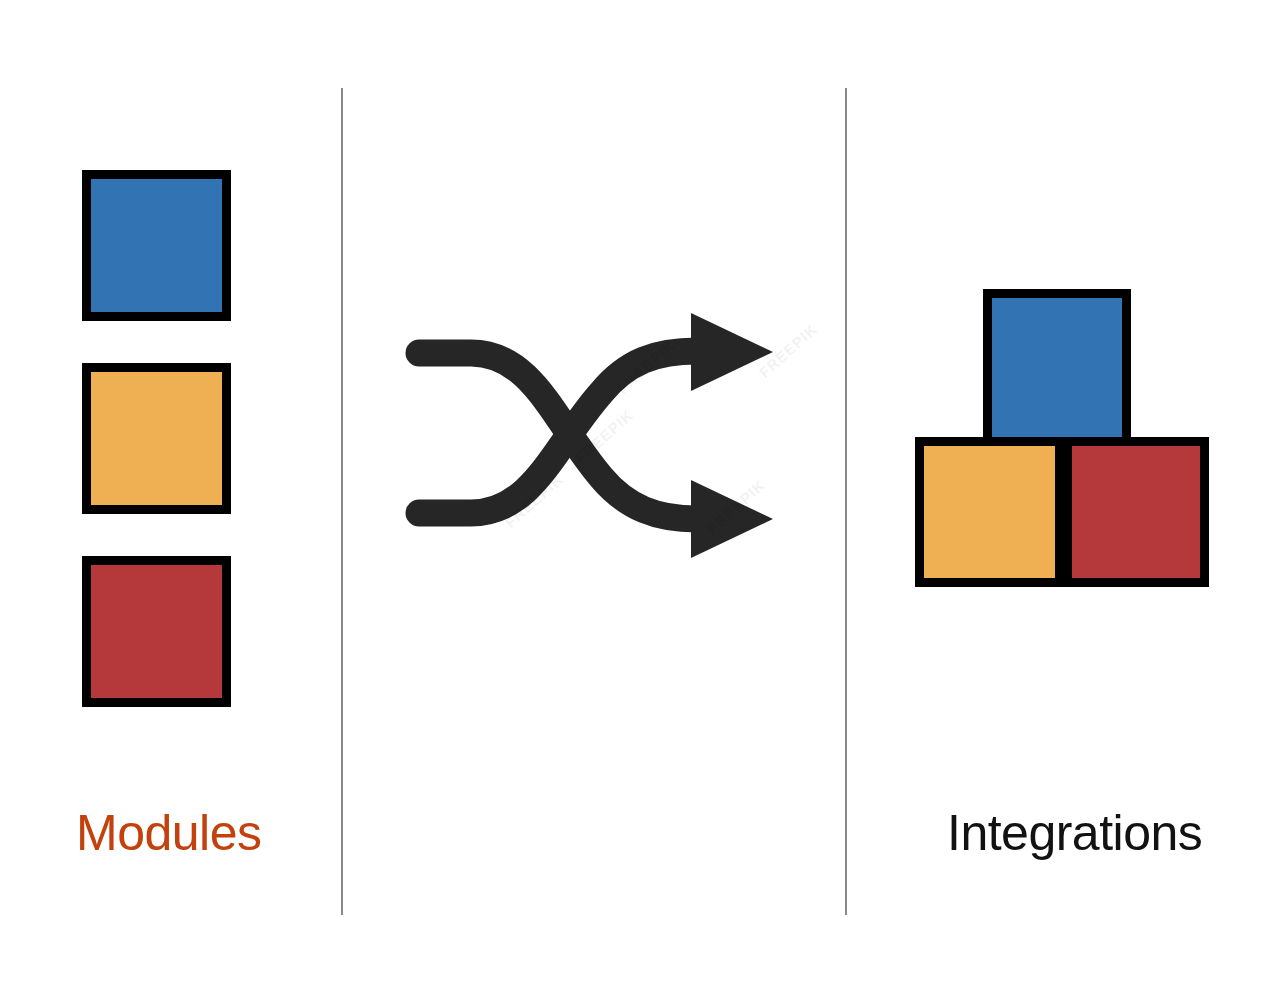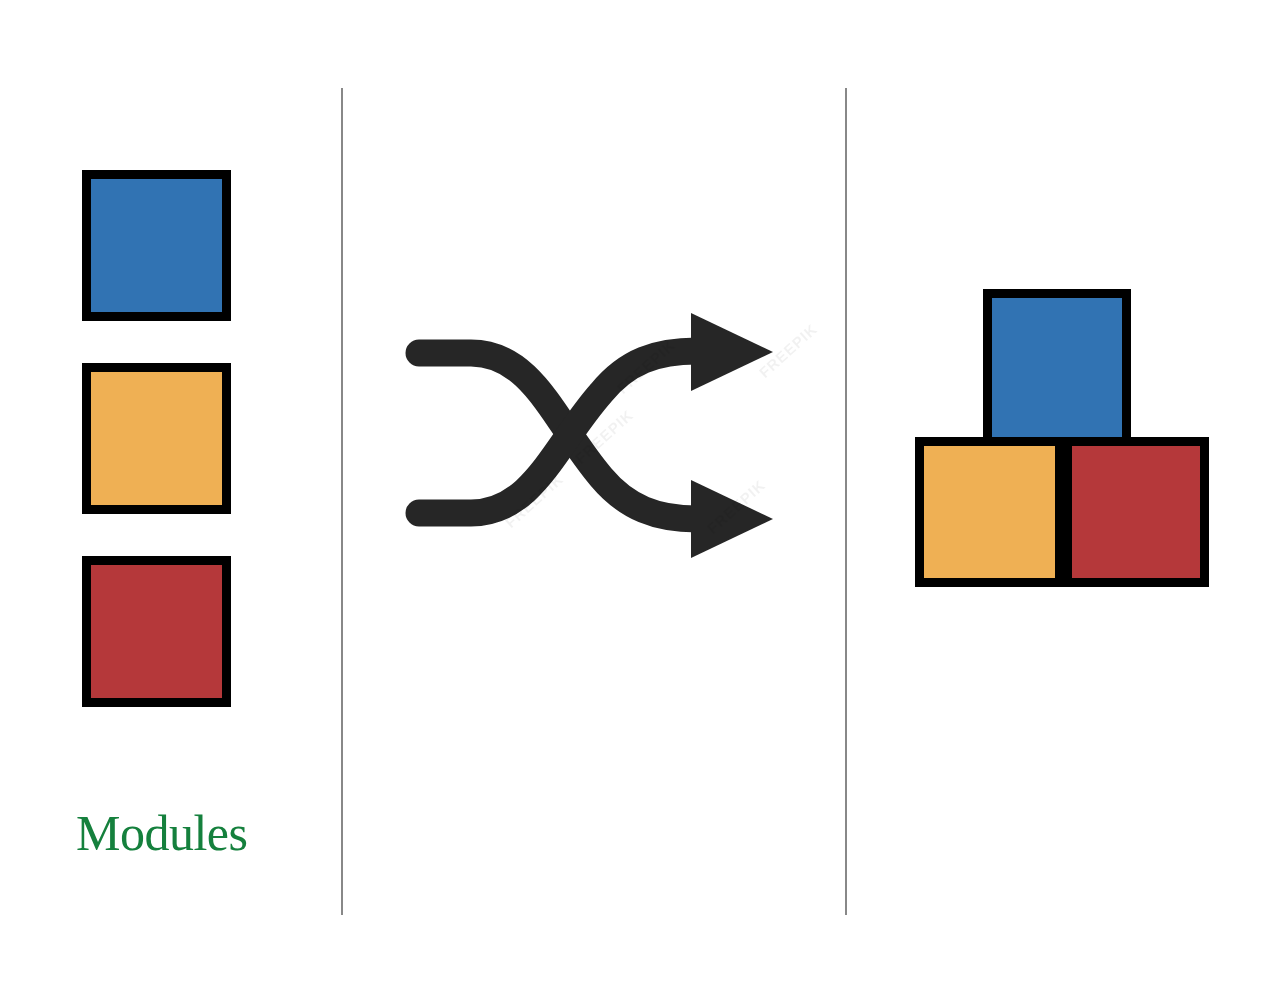--- a/index.html
+++ b/index.html
@@ -98,21 +98,21 @@
 
 <div id="canvas" style="background: rgb(255, 255, 255);">
 
   <div class="divider" id="divider-1" style="background: rgb(136, 136, 136);"></div>
   <div class="divider" id="divider-2" style="background: rgb(136, 136, 136);"></div>
 
   <div class="block" id="module-blue" style="background: rgb(49, 115, 179); border-color: rgb(0, 0, 0);"></div>
   <div class="block" id="module-yellow" style="background: rgb(239, 176, 84); border-color: rgb(0, 0, 0);"></div>
   <div class="block" id="module-red" style="background: rgb(181, 56, 58); border-color: rgb(0, 0, 0);"></div>
 
-  <div class="column-label" id="label-modules" style="color: #15803d; font-family: Liberation Serif, serif;">Modules</div>
+  <div class="column-label" id="label-modules" style="color: #c2410c;">Modules</div>
 
   <div id="shuffle-icon">
     <svg viewBox="0 0 380 265" xmlns="http://www.w3.org/2000/svg" aria-hidden="true">
 
       <path d="M 14 48
                L 66 48
                C 128 48 150 118 196 172
                C 222 203 252 214 292 214" fill="none" stroke="#262626" stroke-width="27" stroke-linecap="round" stroke-linejoin="round"></path>
 
       <path d="M 14 208
@@ -130,14 +130,15 @@
   <span class="watermark" id="wm-2">FREEPIK</span>
   <span class="watermark" id="wm-3">FREEPIK</span>
   <span class="watermark" id="wm-4">FREEPIK</span>
   <span class="watermark" id="wm-5">FREEPIK</span>
 
 
   <div class="block" id="integration-blue" style="background: rgb(49, 115, 179); border-color: rgb(0, 0, 0);"></div>
   <div class="block" id="integration-yellow" style="background: rgb(239, 176, 84); border-color: rgb(0, 0, 0);"></div>
   <div class="block" id="integration-red" style="background: rgb(181, 56, 58); border-color: rgb(0, 0, 0);"></div>
 
+  <div class="column-label" id="label-integrations" style="color: rgb(18, 18, 18);">Integrations</div>
 
 </div>
 
 </body></html>

